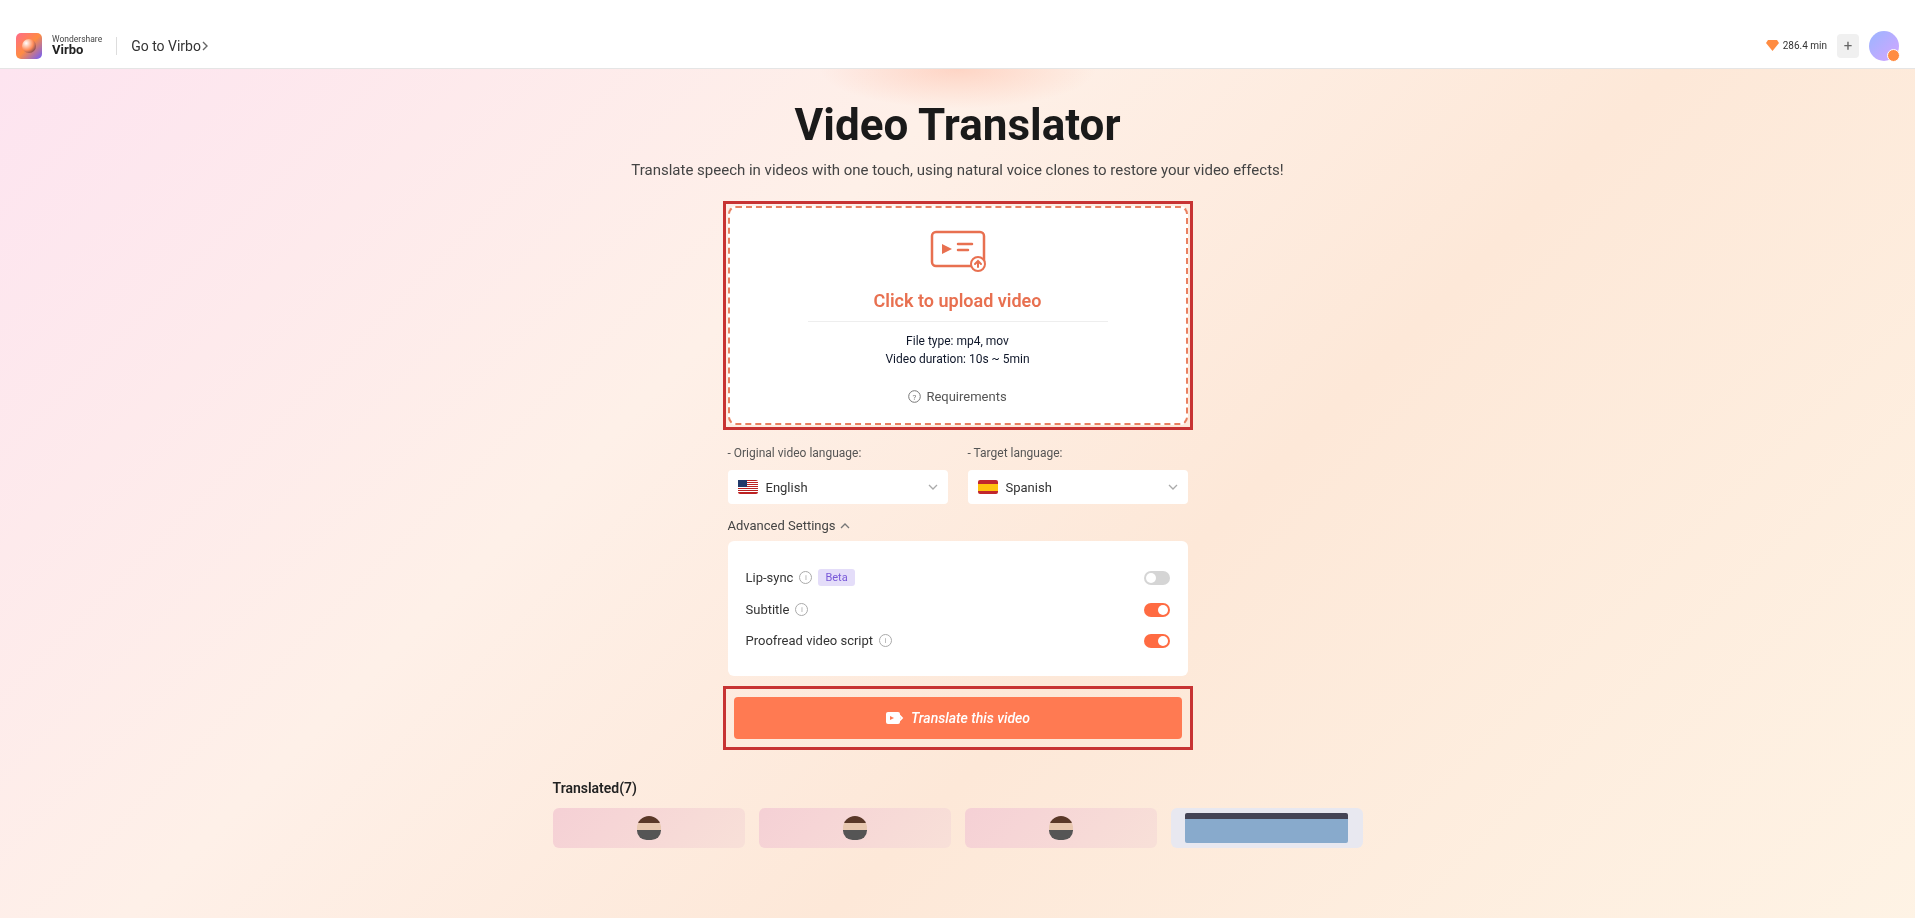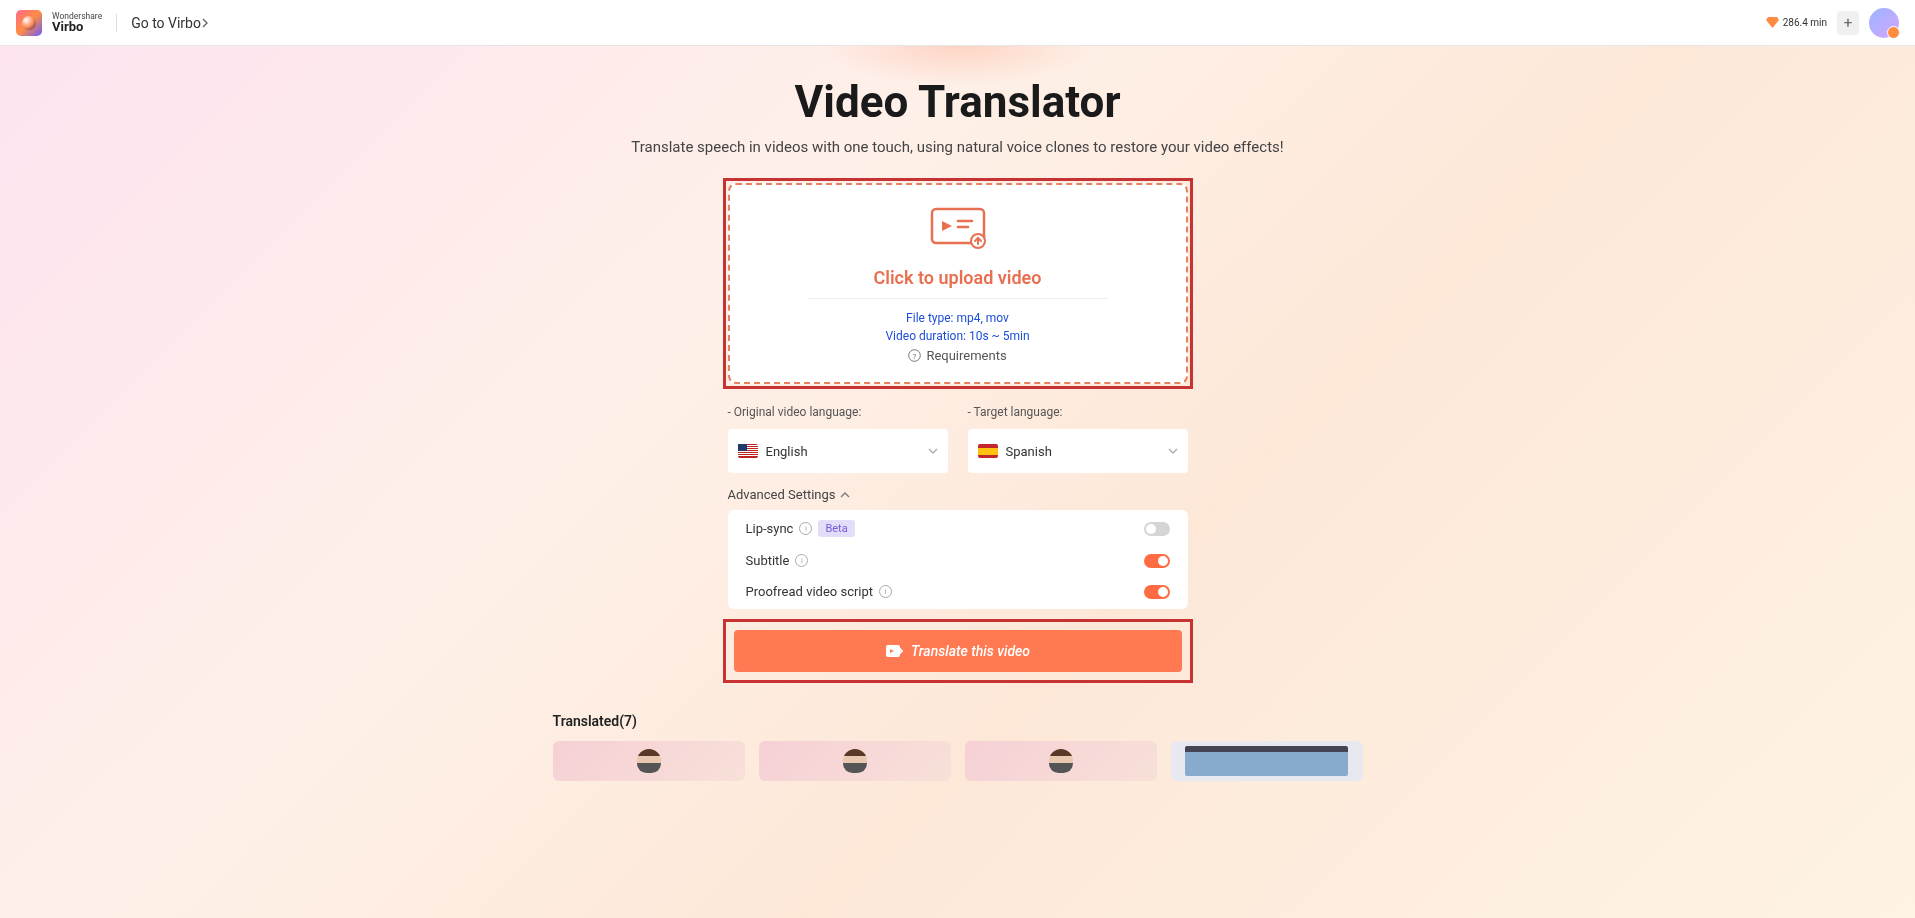--- a/index.html
+++ b/index.html
@@ -1,19 +1,19 @@
 <!DOCTYPE html>
 <html><head>
 <meta charset="utf-8">
 <style>
 * { box-sizing: border-box; margin: 0; padding: 0; }
 body { font-family: -apple-system, BlinkMacSystemFont, 'Segoe UI', Roboto, sans-serif; background: #fff; }
 
 
-.header { height: 46px; border-bottom: 1px solid #e5e5e5; display: flex; align-items: center; justify-content: space-between; padding: 0 16px; background: #fff; }
+.header { height: 46px; border-bottom: 1px solid #e5e5e5; display: flex; align-items: center; justify-content: space-between; padding: 0 16px; background: #fff; margin-top: 23px; }
 .header-left { display: flex; align-items: center; gap: 10px; }
 .logo-box { width: 26px; height: 26px; border-radius: 5px; background: linear-gradient(135deg, #ff6b8b, #ff8c42, #6b5bff); position: relative; display: flex; align-items: center; justify-content: center; }
 .logo-inner { width: 14px; height: 14px; border-radius: 50%; background: radial-gradient(circle at 30% 30%, #fff, #ff8c5a, #2a1a4a); }
 .logo-text { display: flex; flex-direction: column; line-height: 1; }
 .logo-brand { font-size: 8.5px; color: #444; }
 .logo-name { font-size: 13px; font-weight: 700; color: #222; }
 .divider { width: 1px; height: 18px; background: #ddd; margin: 0 4px; }
 .nav-link { display: flex; align-items: center; gap: 0; font-size: 14px; color: #333; cursor: pointer; }
 .nav-link svg { flex-shrink: 0; }
 .header-right { display: flex; align-items: center; gap: 10px; }
@@ -29,37 +29,37 @@
 
 .title { font-size: 44px; font-weight: 700; color: #1a1a1a; text-align: center; margin-bottom: 10px; }
 .subtitle { font-size: 15px; color: #444; text-align: center; margin-bottom: 22px; }
 
 
 .upload-wrap { width: 470px; margin: 0 auto; border: 3px solid #c73333; padding: 2px; margin-bottom: 16px; }
 .upload-box { border: 2px dashed #e98060; border-radius: 8px; background: #fff; padding: 22px 20px 16px; text-align: center; cursor: pointer; }
 .upload-icon { margin: 0 auto 14px; width: 56px; height: 42px; }
 .upload-title { font-size: 18px; font-weight: 600; color: #e87050; margin-bottom: 10px; }
 .upload-hr { width: 300px; height: 1px; background: #eee; margin: 0 auto 10px; }
-.upload-info { font-size: 12px; color: #1d4ed8; line-height: 1.5; margin-bottom: 2px; }
+.upload-info { font-size: 12px; color: #0f172a; line-height: 1.5; margin-bottom: 20px; }
 .requirements { display: inline-flex; align-items: center; gap: 5px; font-size: 13px; color: #555; cursor: pointer; }
 
 
 .lang-row { width: 460px; margin: 0 auto; display: flex; gap: 20px; margin-bottom: 14px; }
 .lang-col { flex: 1; }
 .lang-label { font-size: 12px; color: #555; margin-bottom: 10px; }
-.lang-select { background: #fff; border-radius: 4px; height: 44px; display: flex; align-items: center; padding: 0 10px; gap: 8px; cursor: pointer; font-size: 13px; color: #333; position: relative; }
+.lang-select { background: #fff; border-radius: 4px; height: 34px; display: flex; align-items: center; padding: 0 10px; gap: 8px; cursor: pointer; font-size: 13px; color: #333; position: relative; }
 .lang-select .chev { margin-left: auto; color: #aaa; }
 .flag { width: 20px; height: 14px; border-radius: 2px; display: inline-block; }
 .flag-us { background: linear-gradient(to bottom, #b22 0 7%, #fff 7% 14%, #b22 14% 21%, #fff 21% 28%, #b22 28% 35%, #fff 35% 42%, #b22 42% 49%, #fff 49% 56%, #b22 56% 63%, #fff 63% 70%, #b22 70% 77%, #fff 77% 84%, #b22 84% 100%); position: relative; }
 .flag-us::before { content: ''; position: absolute; top: 0; left: 0; width: 9px; height: 7px; background: #223a6b; }
 .flag-es { background: linear-gradient(to bottom, #c1272d 0 25%, #ffc20e 25% 75%, #c1272d 75% 100%); }
 
 
 .adv-toggle { width: 460px; margin: 0 auto 8px; font-size: 13px; color: #444; display: flex; align-items: center; gap: 4px; cursor: pointer; }
-.adv-panel { width: 460px; margin: 0 auto; background: #fff; border-radius: 6px; padding: 2px 18px; }
+.adv-panel { width: 460px; margin: 0 auto; background: #fff; border-radius: 6px; padding: 20px 18px; }
 .adv-row { display: flex; align-items: center; justify-content: space-between; padding: 8px 0; }
 .adv-left { display: flex; align-items: center; gap: 6px; font-size: 13px; color: #333; }
 .beta-badge { background: #e4ddf9; color: #7858d8; font-size: 11px; padding: 2px 7px; border-radius: 3px; }
 .info-ic { width: 13px; height: 13px; border: 1px solid #aaa; border-radius: 50%; display: inline-flex; align-items: center; justify-content: center; font-size: 8px; color: #aaa; }
 .toggle { width: 26px; height: 14px; border-radius: 8px; position: relative; cursor: pointer; }
 .toggle::after { content: ''; position: absolute; width: 10px; height: 10px; border-radius: 50%; background: #fff; top: 2px; }
 .toggle.off { background: #d5d5d5; }
 .toggle.off::after { left: 2px; }
 .toggle.on { background: #ff6b42; }
 .toggle.on::after { right: 2px; }

